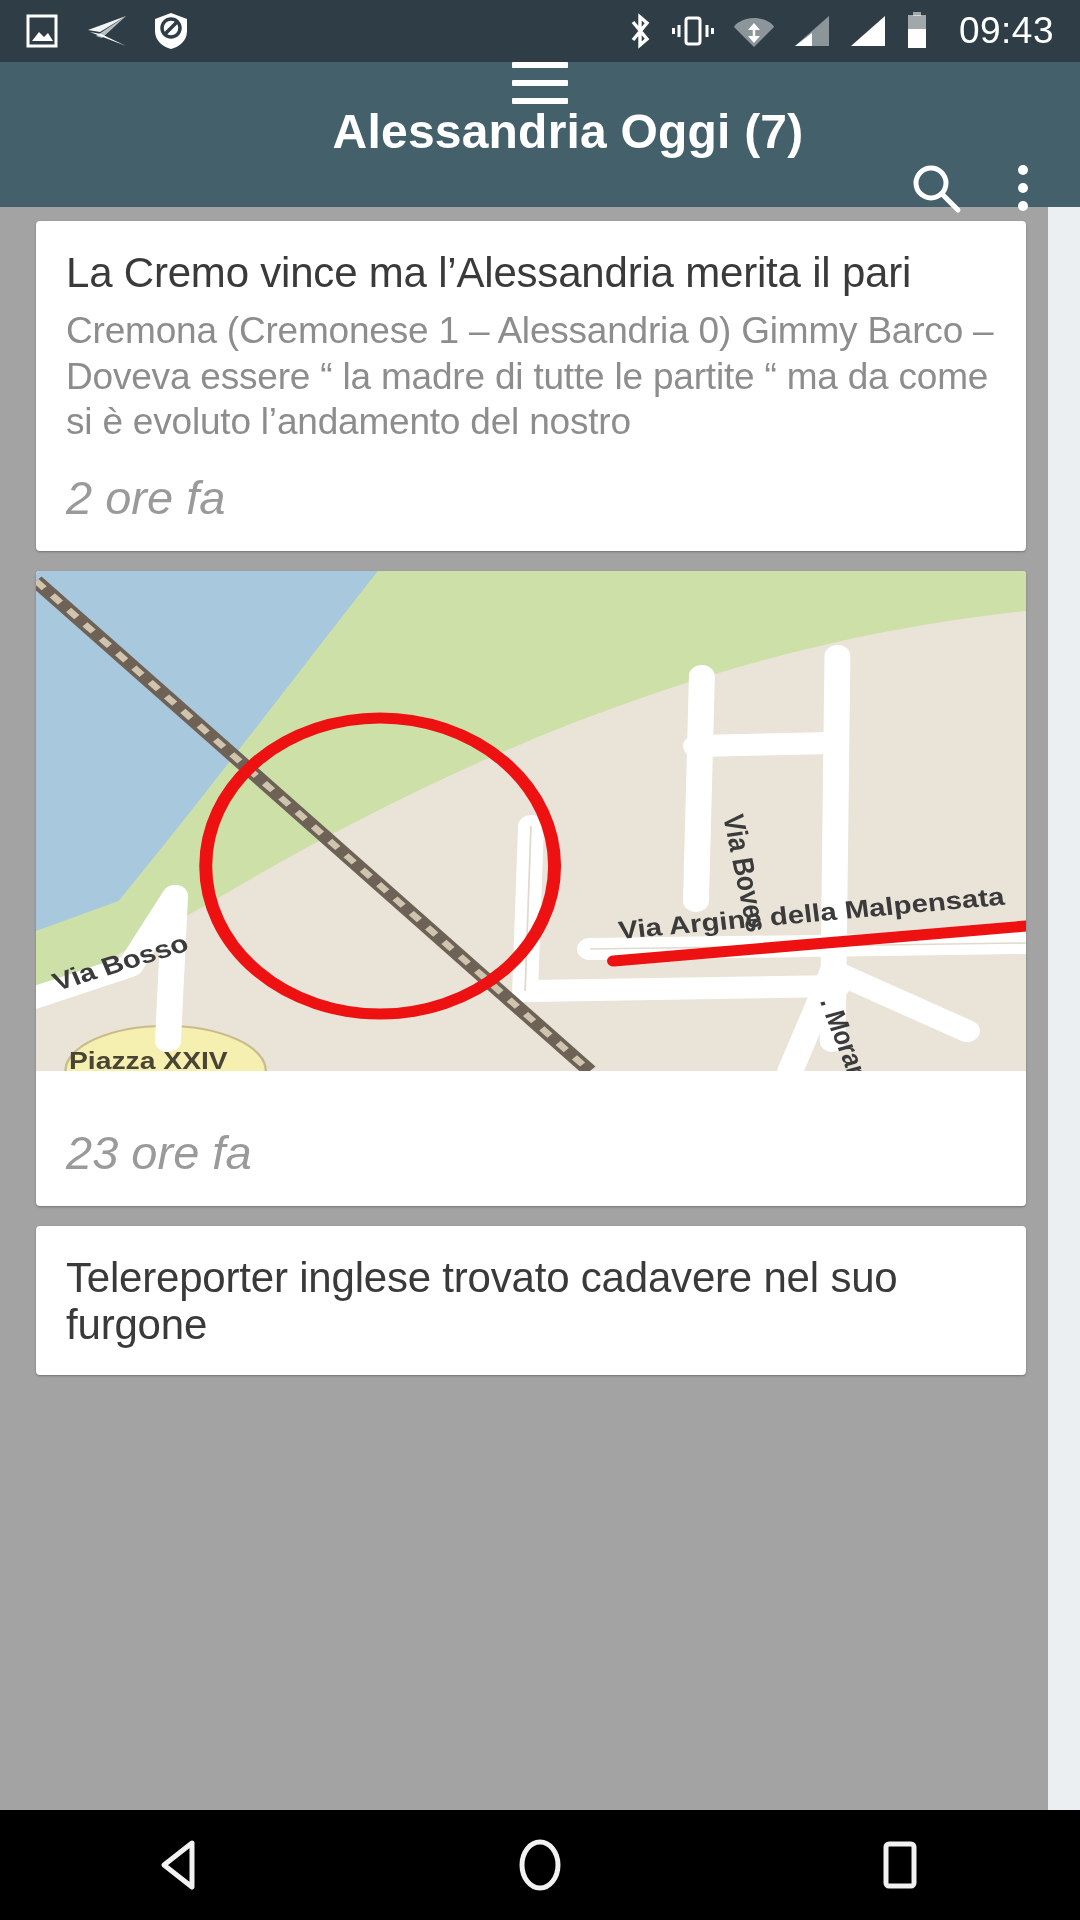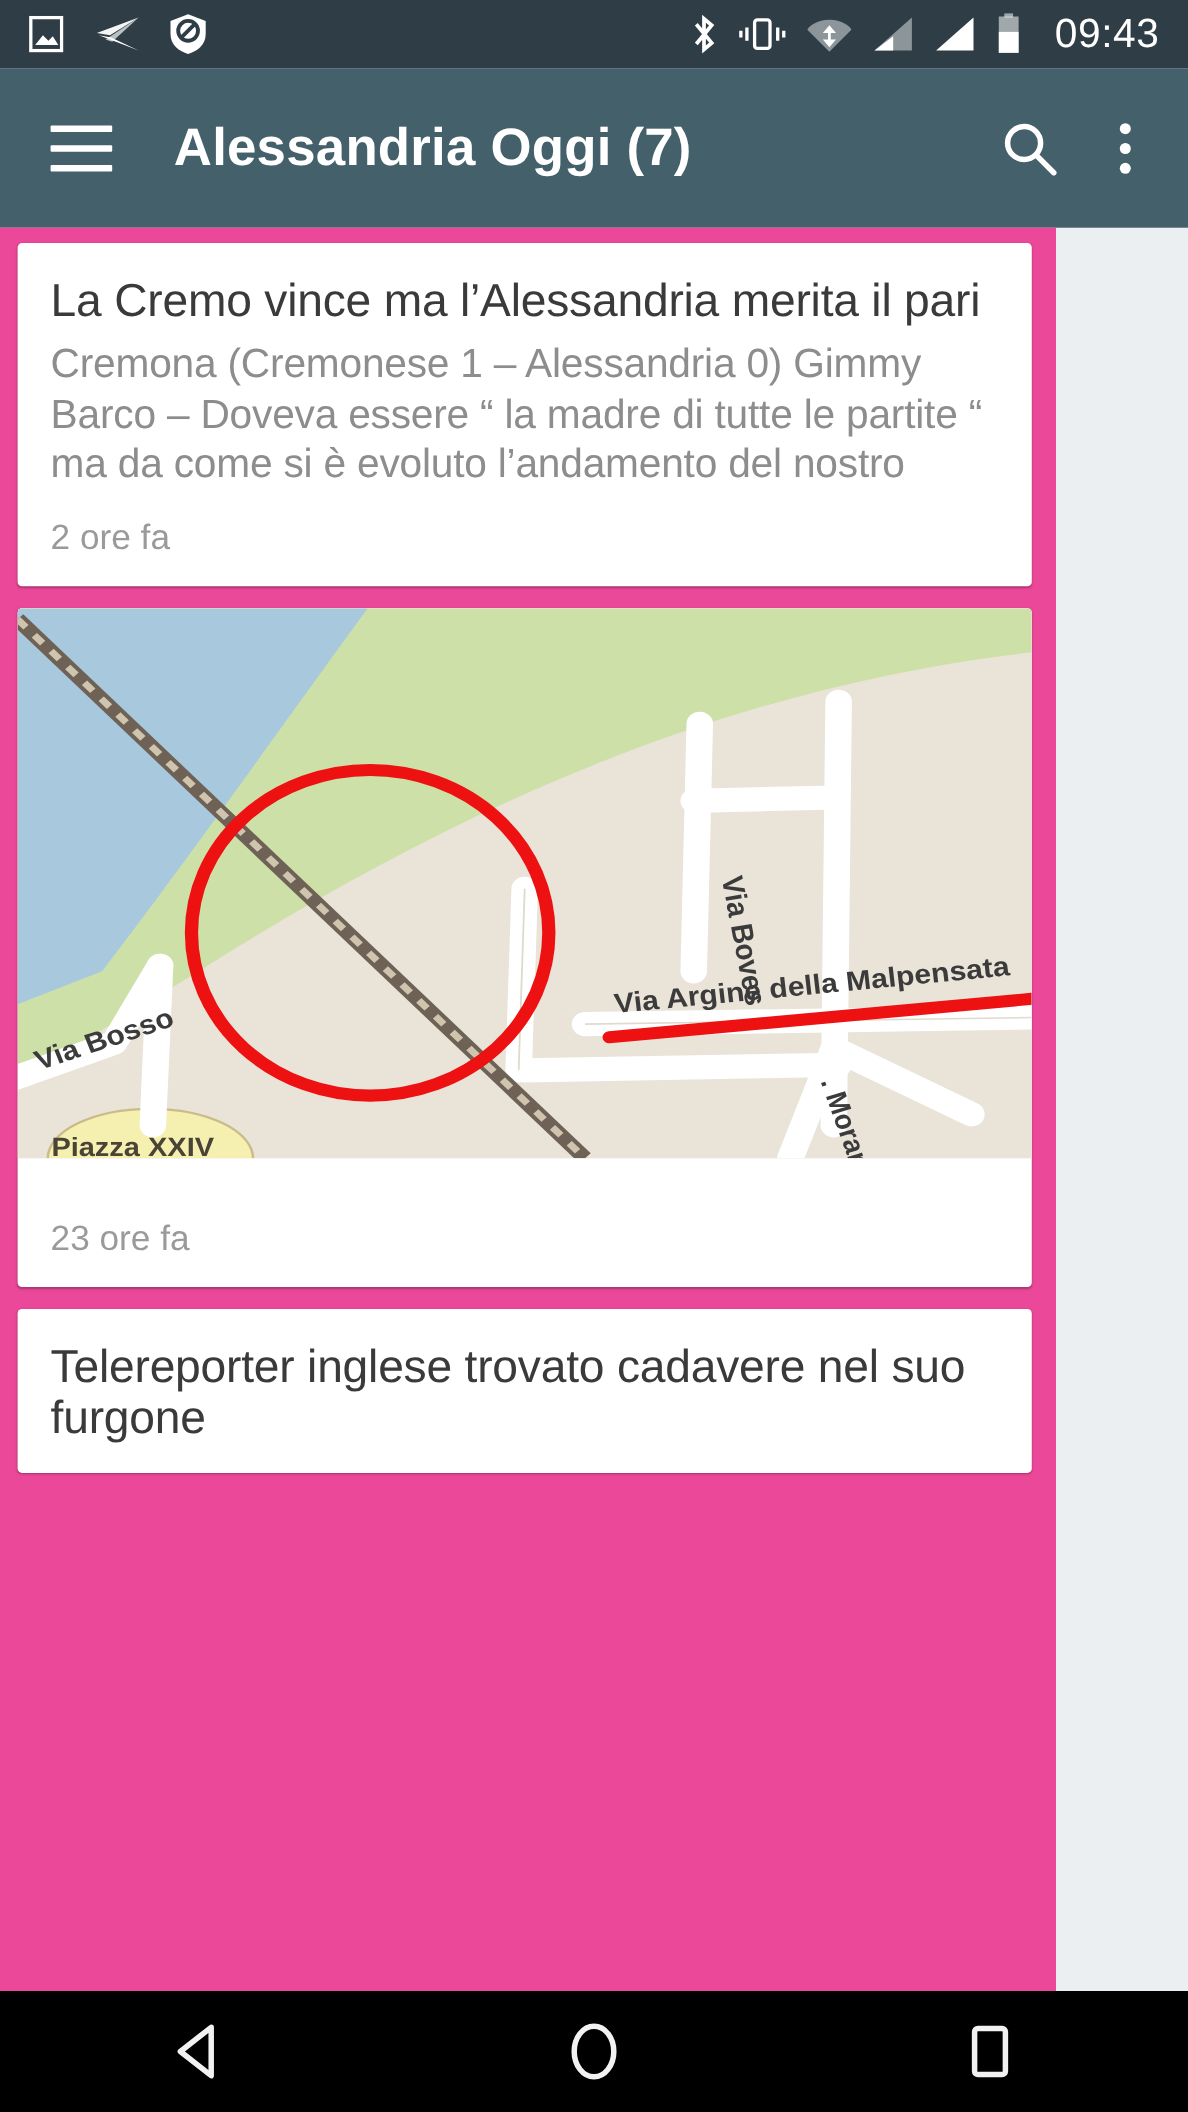--- a/index.html
+++ b/index.html
@@ -25,58 +25,59 @@
     font-size:37px; letter-spacing:0.5px; margin-left:12px;
     font-family:"Liberation Sans", sans-serif; color:#fff;
   }
 
   
   .app-bar{
     height:145px; width:1080px;
     background:#44606b;
     display:flex; align-items:center;
     padding:0 46px 0 46px;
+    flex-direction:column;
   }
   .hamburger{ width:56px; display:flex; flex-direction:column; gap:12px; cursor:pointer; }
   .hamburger span{ display:block; height:6px; background:#fff; border-radius:1px; }
   .app-title{
     color:#ffffff; font-size:48px; font-weight:bold;
     margin-left:56px; white-space:nowrap;
     letter-spacing:0.2px;
   }
   .app-actions{ margin-left:auto; display:flex; align-items:center; gap:48px; }
   .overflow-dots{ display:flex; flex-direction:column; gap:8px; align-items:center; cursor:pointer; padding:6px; }
   .overflow-dots i{ width:10px; height:10px; border-radius:50%; background:#fff; display:block; }
 
   
   .feed{
-    width:960px;
+    width:1048px;
     height:1713px;
-    background:#ec4899;
-    padding:14px 22px 0 16px;
+    background:#a3a3a3;
+    padding:14px 22px 0 36px;
     overflow:hidden;
   }
   .card{
     background:#ffffff;
     border-radius:4px;
     box-shadow:0 1px 3px rgba(0,0,0,0.20), 0 1px 1px rgba(0,0,0,0.10);
     margin-bottom:20px;
     overflow:hidden;
   }
   .card-body{ padding:28px 30px 26px 30px; }
   .card-title{
     font-size:42px; color:#3a3a3a; line-height:1.13;
     letter-spacing:-0.2px;
   }
   .card-snippet{
     font-size:37px; color:#8d8d8d; line-height:1.22;
     margin-top:12px; letter-spacing:-0.2px;
   }
   .card-time{
-    font-size:32px; color:#9a9a9a; margin-top:26px;
+    font-size:47px; color:#9a9a9a; margin-top:26px;font-style:italic;
   }
   .card-title + .card-time{ margin-top:20px; }
 
   
   .thumb{
     position:relative;
     width:100%; height:500px;
     overflow:hidden;
     background:#e8e2d8;
   }

